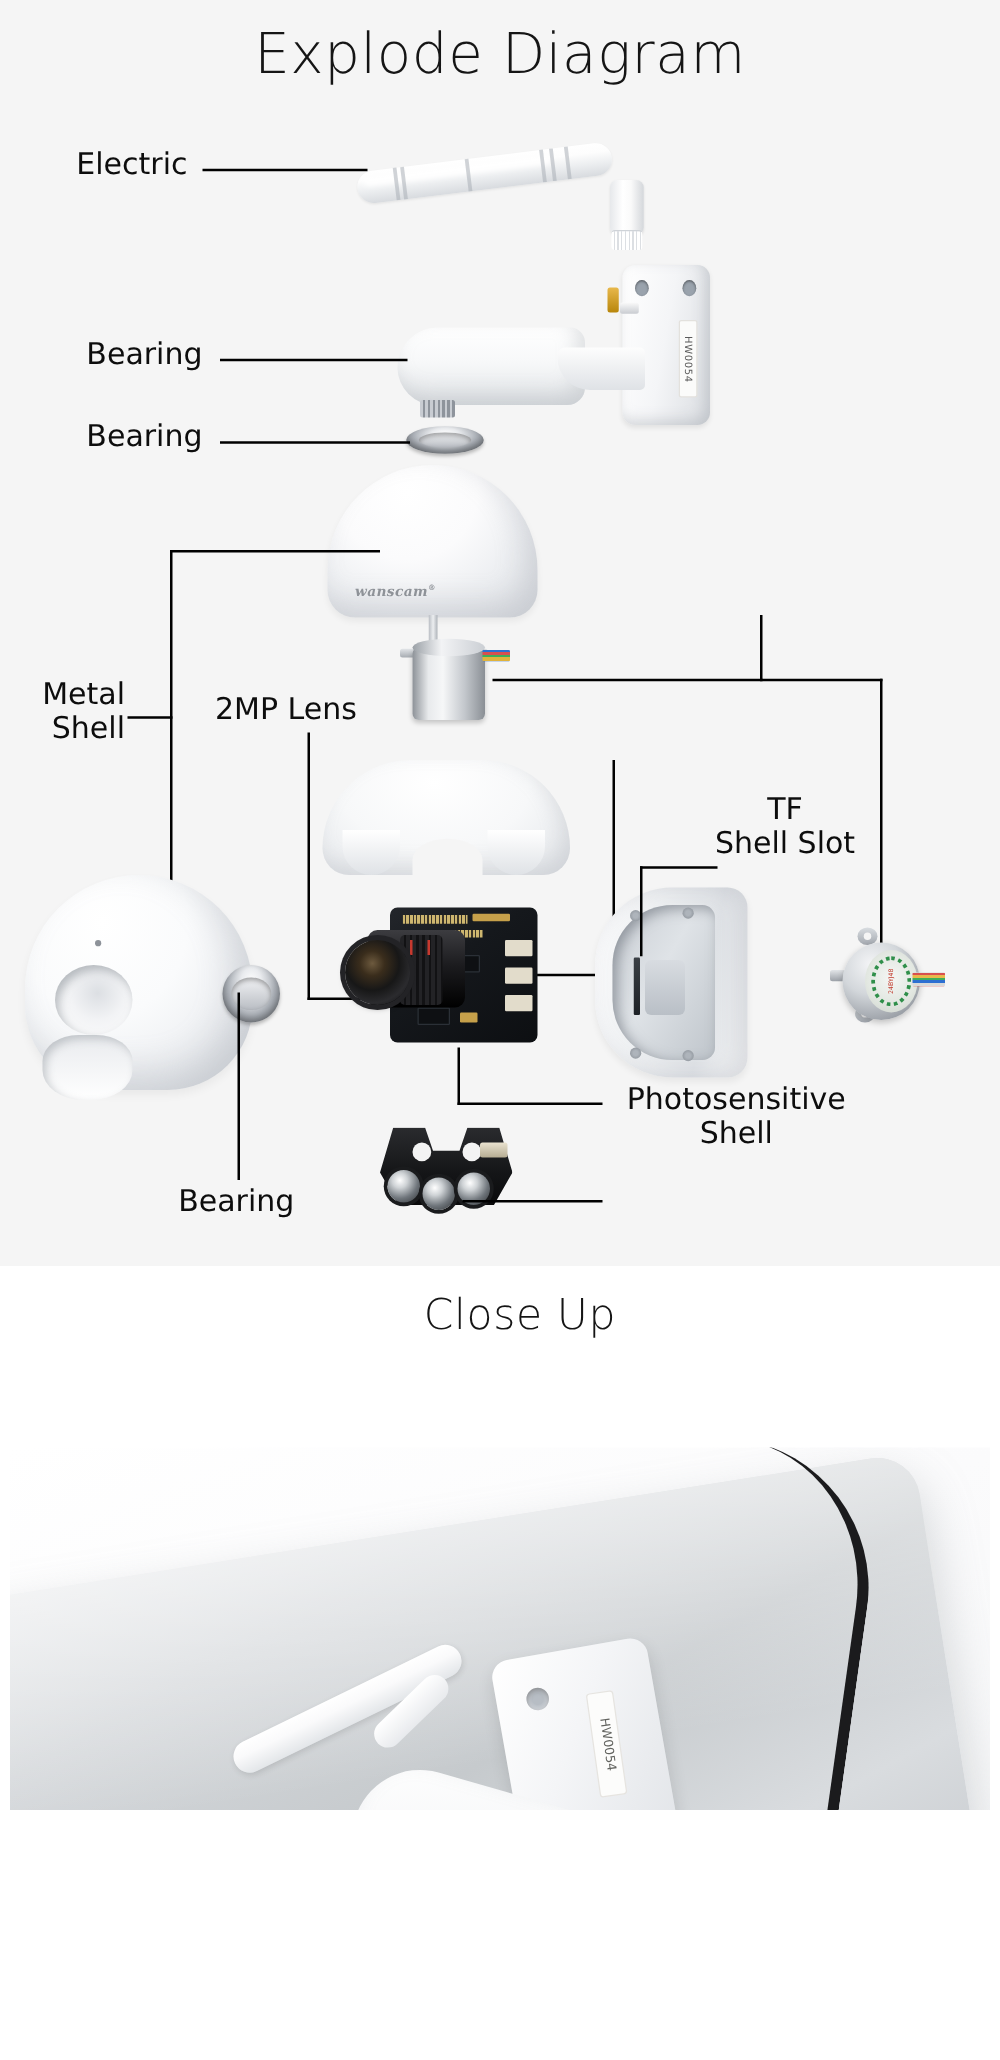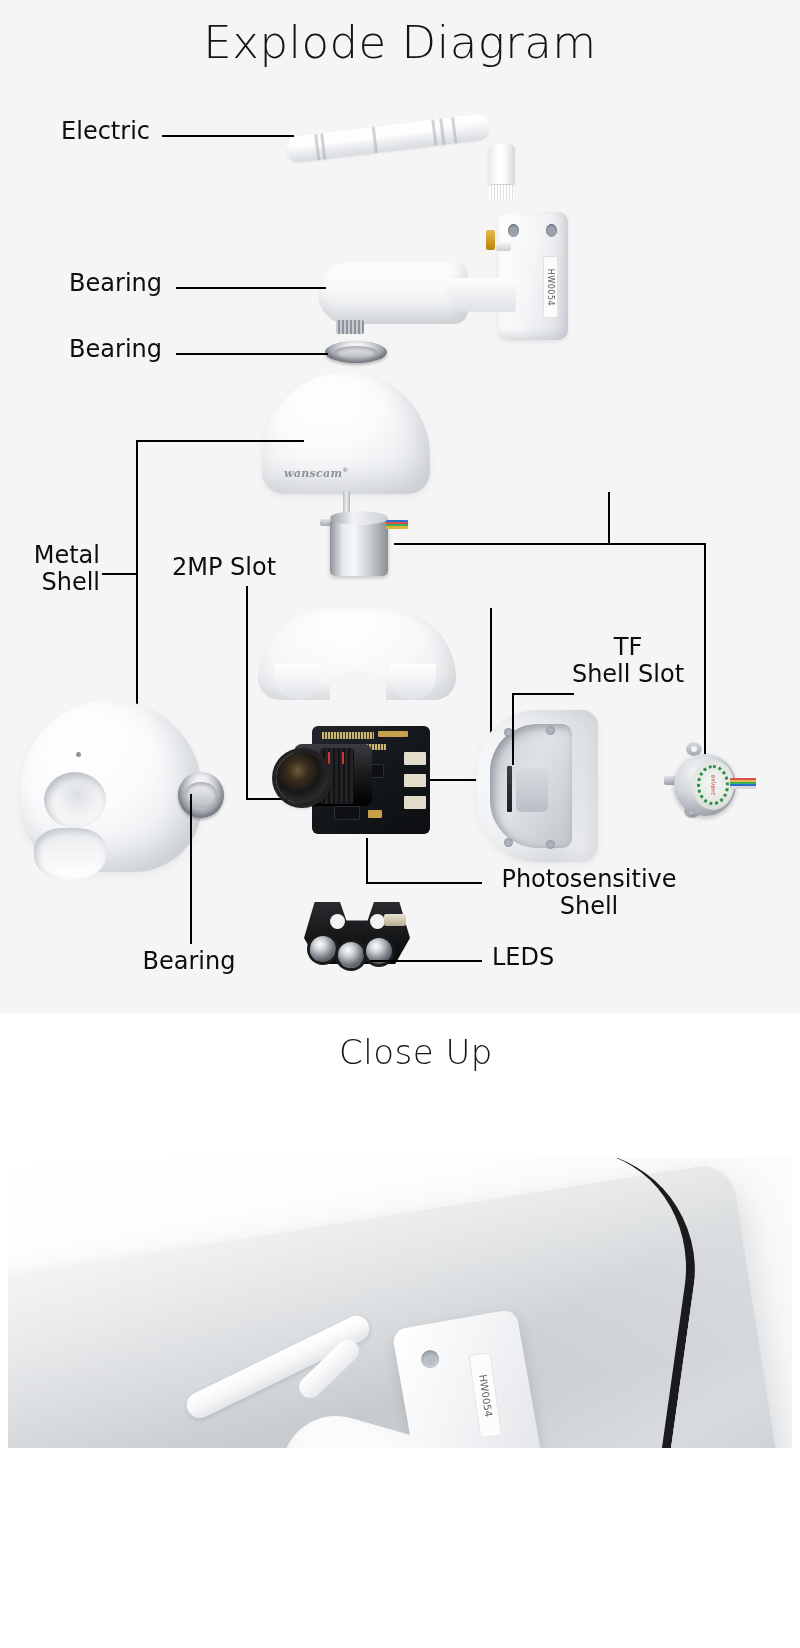--- a/index.html
+++ b/index.html
@@ -523,21 +523,21 @@
 
     <div class="part" style="left:20px; top:700px; width:230px; height:180px;">
       <div class="shell" style="left:0; top:0;">
         <div class="shell-dot"></div>
         <div class="shell-hole"></div>
         <div class="shell-hole2"></div>
       </div>
       <div class="bearing" style="left:158px; top:72px; width:46px; height:46px;"></div>
     </div>
 
-    <div class="label" style="left:172px; top:554px; width:200px;">2MP Slot</div>
+    <div class="label" style="left:172px; top:554px; width:200px;">2MP Lens</div>
     <div class="lead lead-v" style="left:246px; top:586px; height:214px;"></div>
     <div class="lead lead-h" style="left:246px; top:798px; width:62px;"></div>
 
     <div class="lead lead-v" style="left:490px; top:608px; height:172px;"></div>
     <div class="lead lead-h" style="left:410px; top:779px; width:82px;"></div>
 
     <div class="part" style="left:266px; top:722px; width:180px; height:130px;">
       <div class="pcb" style="left:46px; top:4px;">
         <div class="pcb-hdr" style="left:10px; top:6px; width:52px; height:7px;"></div>
         <div class="pcb-gold" style="left:66px; top:5px; width:30px; height:6px;"></div>
@@ -596,21 +596,20 @@
     <div class="part" style="left:304px; top:902px; width:120px; height:80px;">
       <div class="ledboard" style="left:0; top:0;"></div>
       <div class="led-hole" style="left:26px; top:12px;"></div>
       <div class="led-hole" style="left:66px; top:12px;"></div>
       <div class="led-conn" style="left:80px; top:12px;"></div>
       <div class="led" style="left:6px; top:34px;"></div>
       <div class="led" style="left:34px; top:40px;"></div>
       <div class="led" style="left:62px; top:36px;"></div>
     </div>
 
-    <div class="label" style="left:492px; top:944px; width:200px;">LEDS</div>
     <div class="lead lead-h" style="left:370px; top:960px; width:112px;"></div>
 
     <div class="label lbl-c" style="left:104px; top:948px; width:170px;">Bearing</div>
     <div class="lead lead-v" style="left:190px; top:794px; height:150px;"></div>
   </div>
 
   <div class="closeup-section">
     <div class="section-title" style="position:absolute; left:16px; top:19px; width:800px; font-size:34px;">Close Up</div>
 
     <div class="photo">

